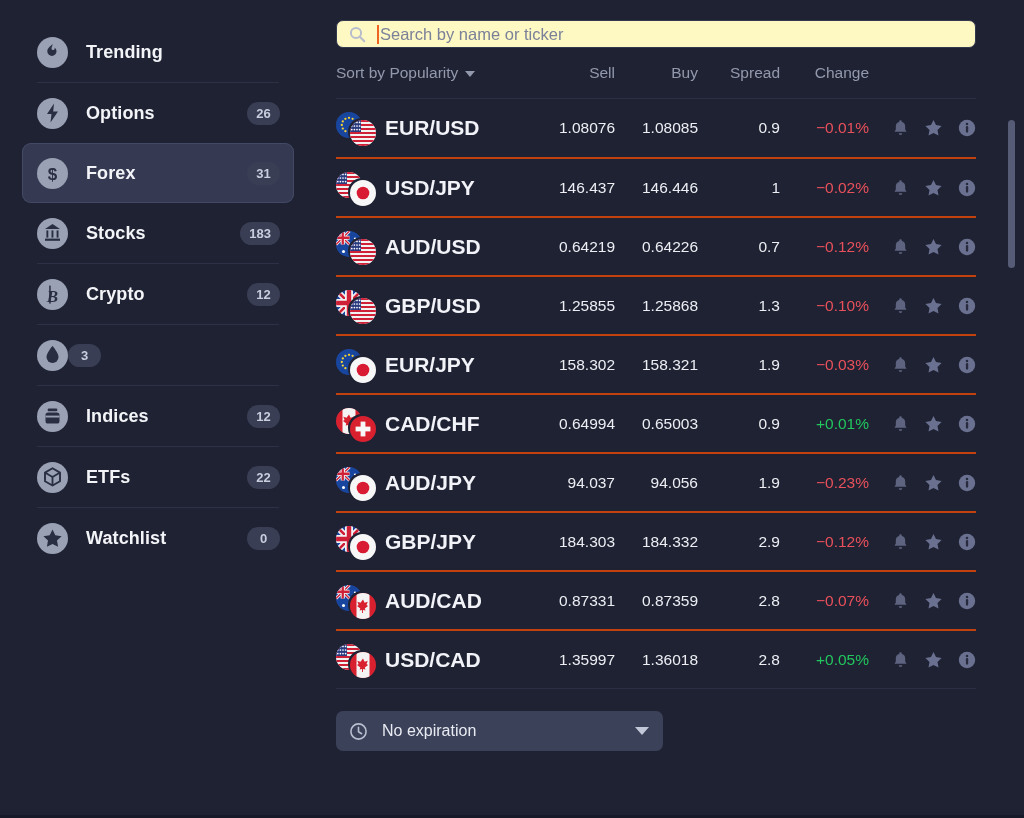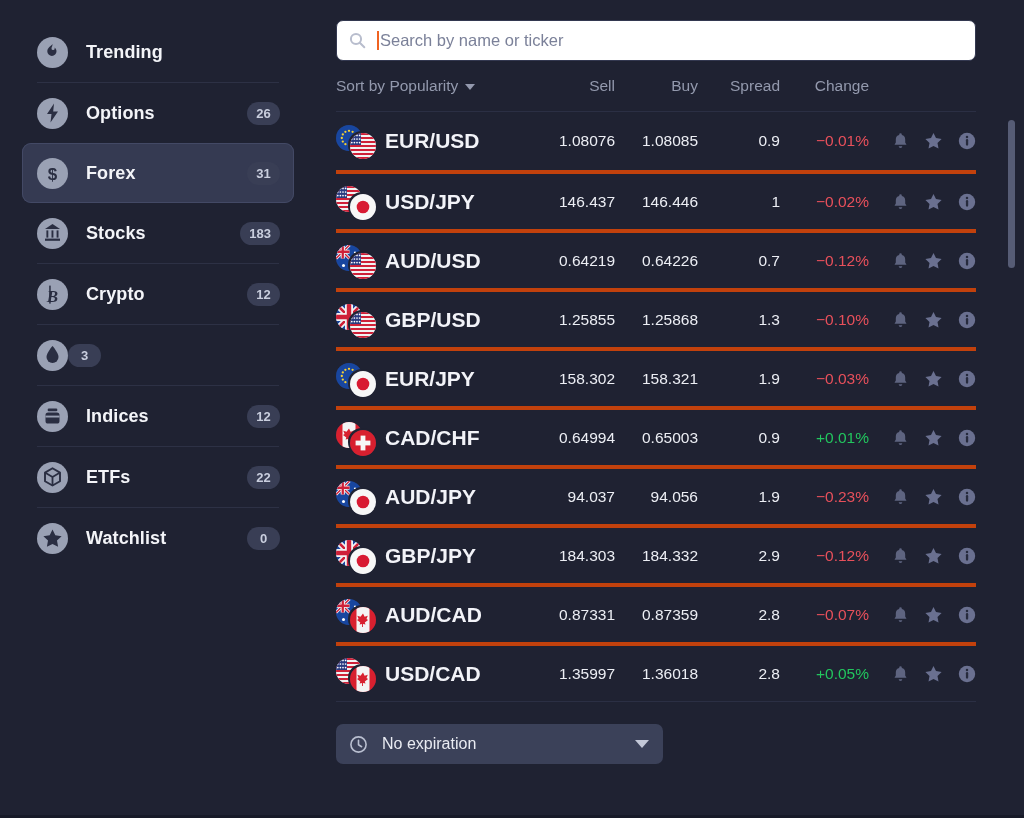--- a/index.html
+++ b/index.html
@@ -73,24 +73,24 @@
 
   
   .main {
     flex:1;
     position:relative;
     padding:20px 24px 0 0;
     padding-left:4px;
   }
   .search-wrap { padding:0 24px 0 16px; }
   .search-box {
-    height:41px;
+    height:28px;
     border:1px solid #333850;
     border-radius:7px;
-    background:#ffffff;
+    background:#fef9c3;
     display:flex;
     align-items:center;
     padding:0 12px;
   }
   .search-icon { flex:0 0 18px; display:flex; align-items:center; color:#b8bdcd; }
   .caret {
     width:2px; height:19px;
     background:#f06321;
     margin:0 0 0 10px;
     flex:0 0 2px;
@@ -129,21 +129,21 @@
 
   
   .rows {
     position:relative;
     padding:0 24px 0 16px;
   }
   .row {
     display:flex;
     align-items:center;
     height:59px;
-    border-top:4px solid #c2410c;
+    border-top:2px solid #c2410c;
     font-size:15.5px;
   }
   .row:first-child { border-top:1px solid #2b2f44; }
   .rows-bottom { border-top:1px solid #2b2f44; }
 
   .pair-cell { display:flex; align-items:center; flex:1; min-width:0; }
   .flags {
     position:relative;
     width:40px; height:32px;
     flex:0 0 40px;

